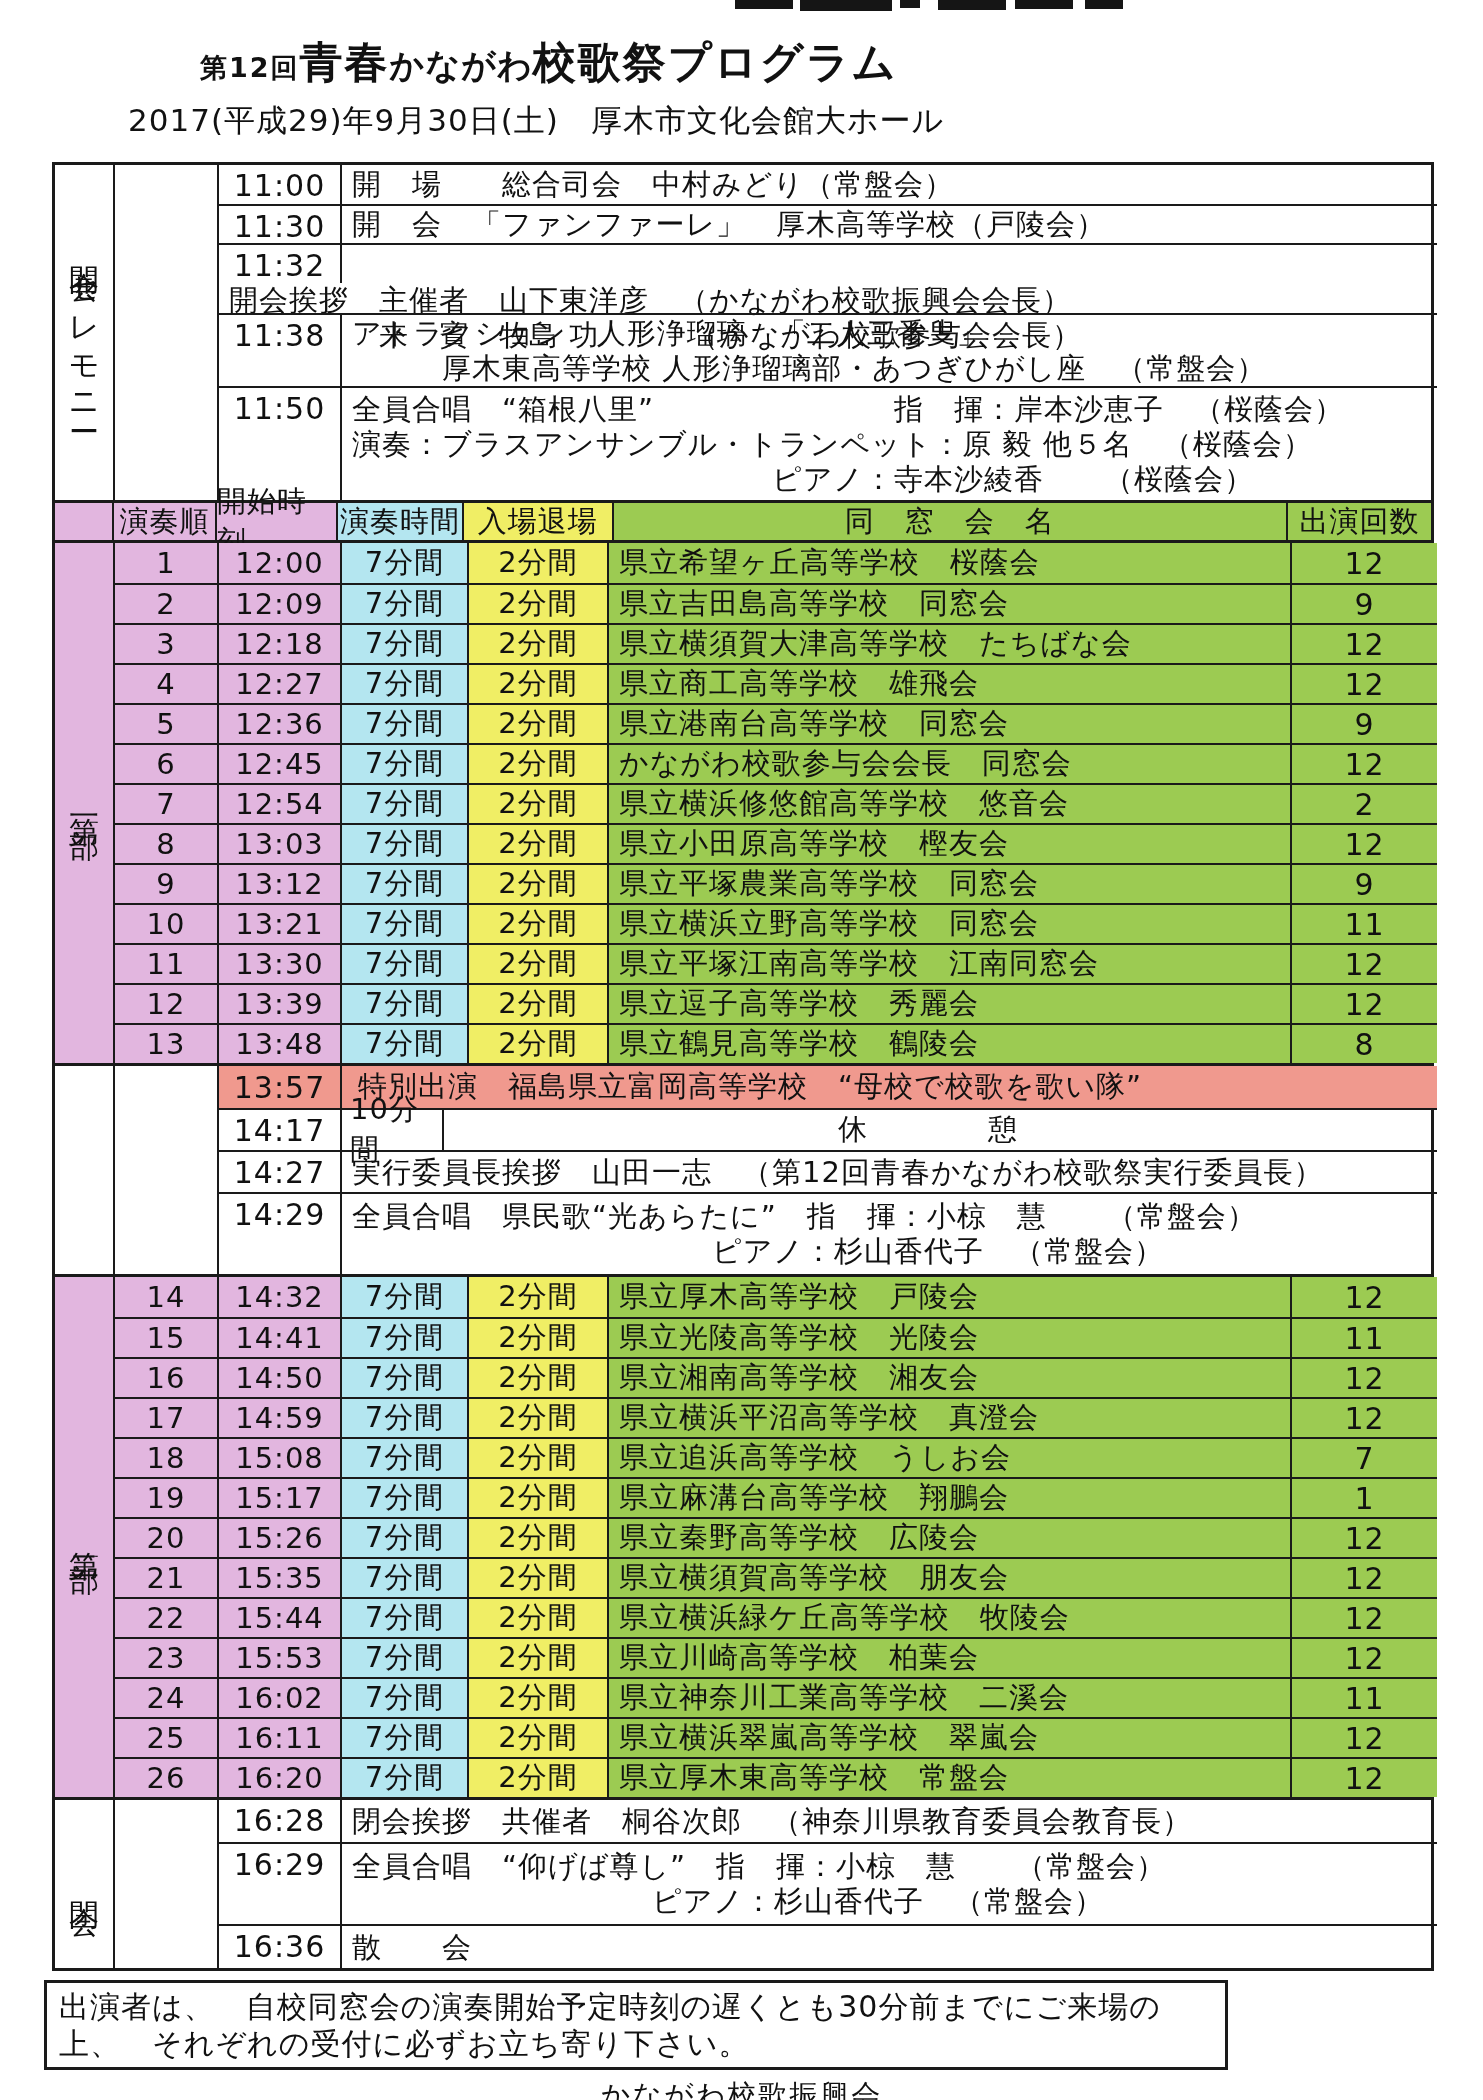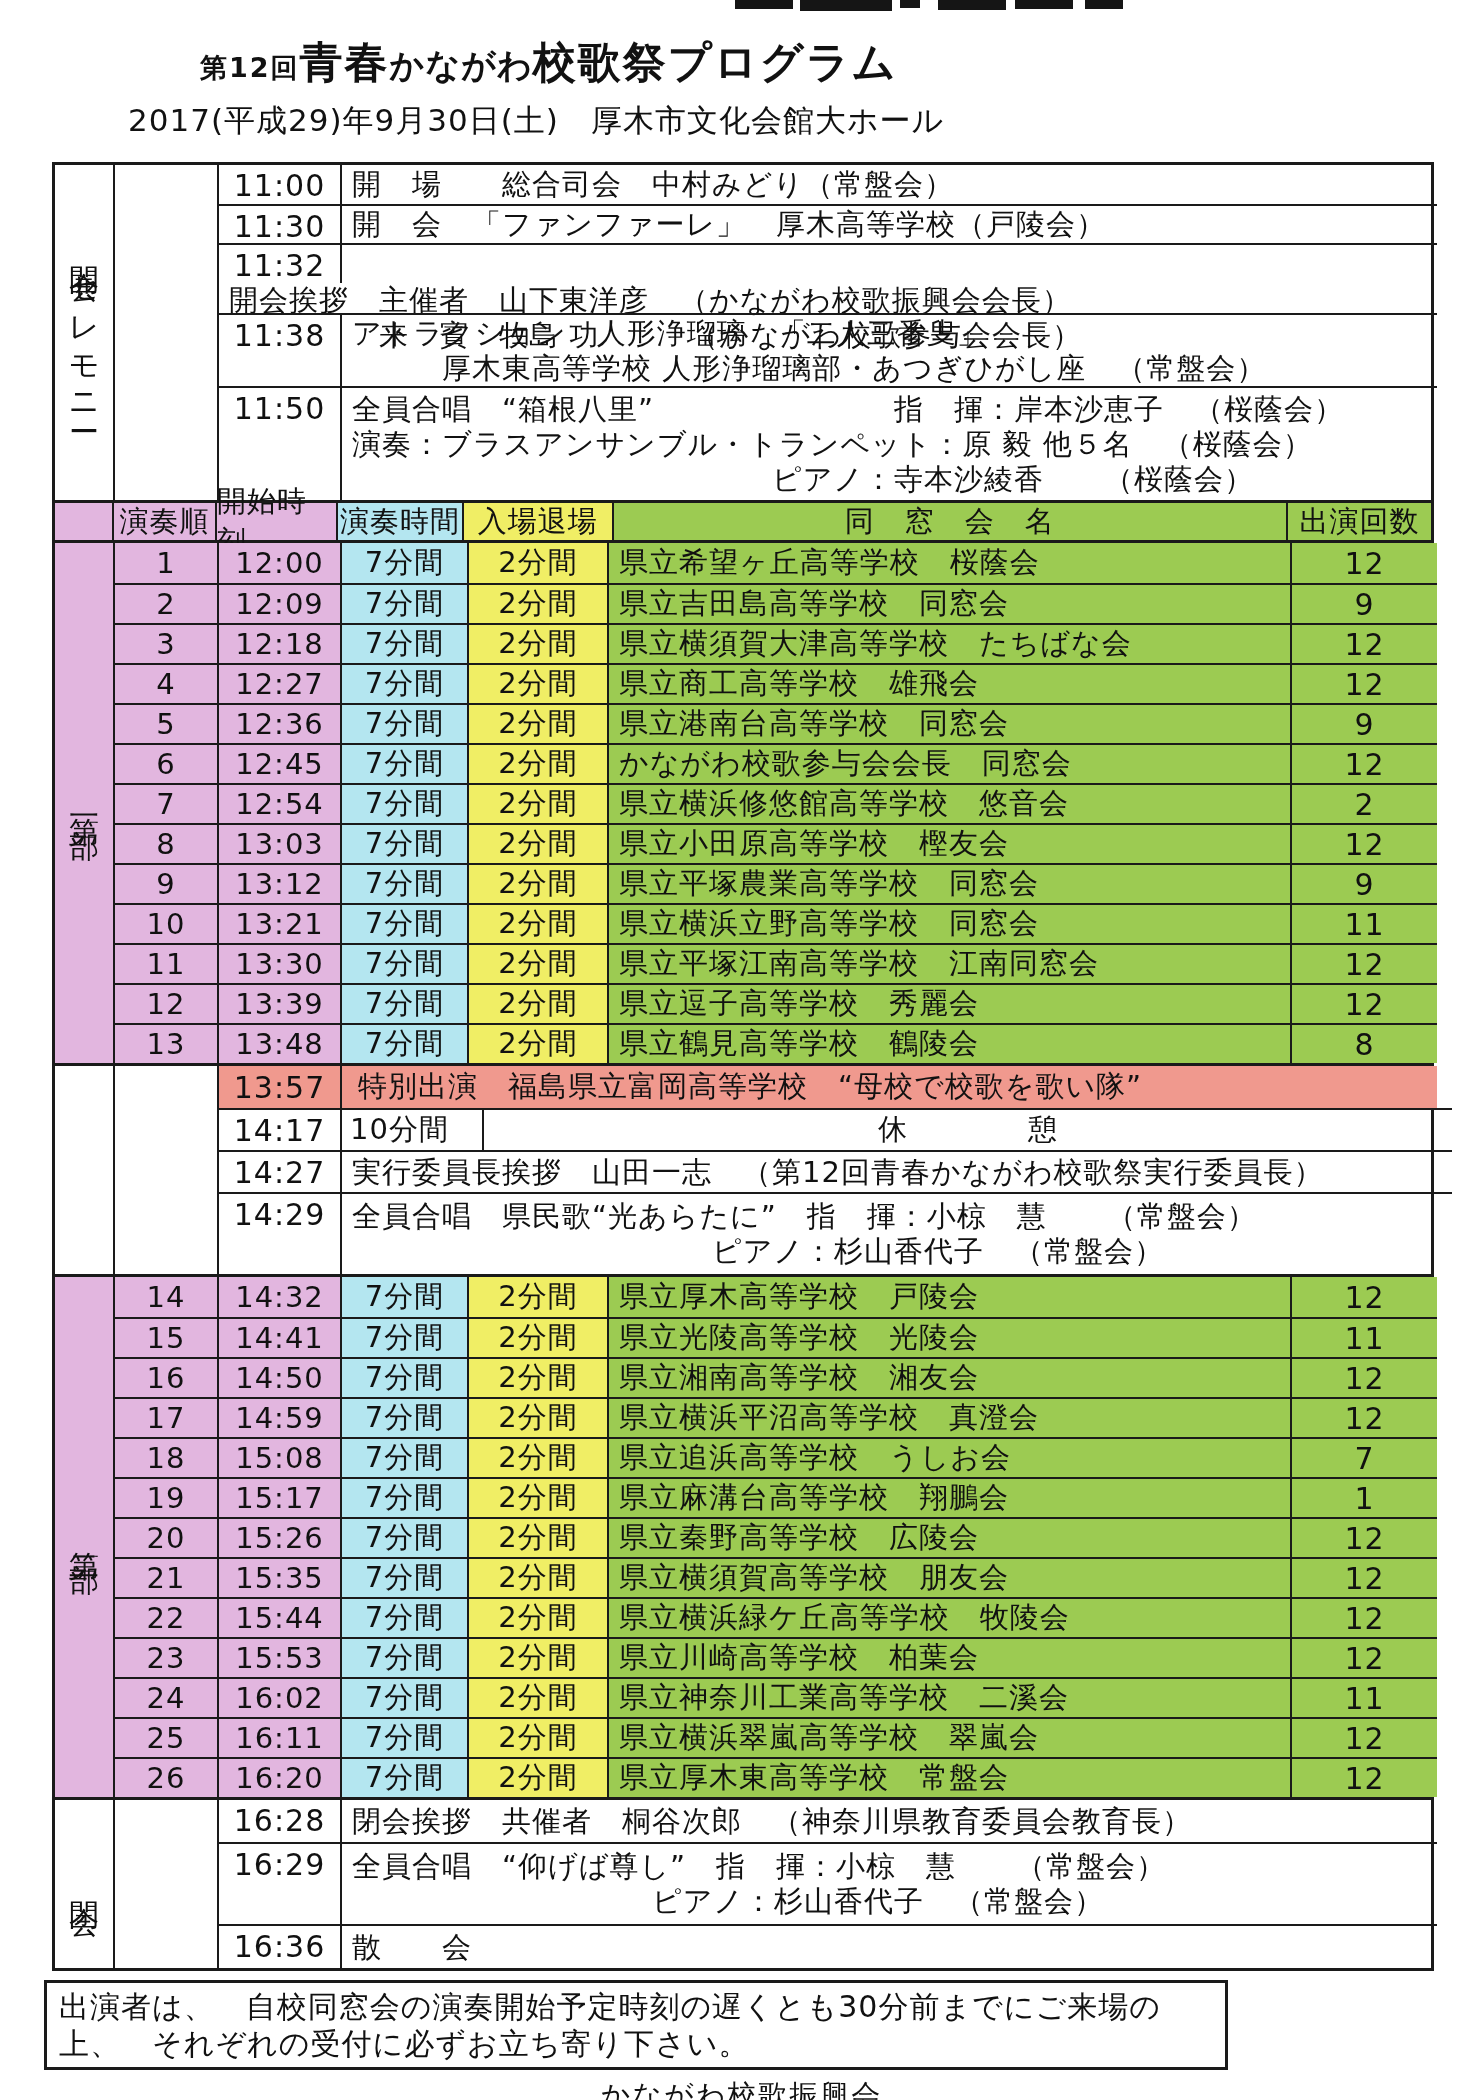--- a/index.html
+++ b/index.html
@@ -47,21 +47,21 @@
   .dcell{width:127px;}
   .ecell{width:140px;}
   .ncell{width:683px;justify-content:flex-start;padding-left:10px;white-space:nowrap;}
   .kcell{width:145px;border-right:none;font-size:30px;}
   
   .srow .tcell{width:123px;align-items:flex-start;padding-top:3px;line-height:35px;font-size:30px;}
   .ccell{width:1095px;border-right:none;flex-direction:column;align-items:flex-start;
     justify-content:center;padding-left:10px;}
   .line{line-height:35px;white-space:nowrap;font-size:29px;}
   .scell{width:1095px;border-right:none;justify-content:flex-start;padding-left:16px;white-space:nowrap;}
-  .d10cell{width:142px;justify-content:flex-start;padding-left:8px;}
+  .d10cell{width:102px;justify-content:flex-start;padding-left:8px;}
   .bcell{width:968px;border-right:none;}
   
   .sect-open .srow:nth-child(1),.sect-open .srow:nth-child(2){height:39px;}
   .sect-open .srow:nth-child(3){height:70px;flex-direction:column;}
   .sect-open .srow:nth-child(4){height:73px;}
   .sect-open .srow:nth-child(5){height:114px;}
   .sect-mid .srow:nth-child(1),.sect-mid .srow:nth-child(2),.sect-mid .srow:nth-child(3){height:42px;}
   .sect-mid .srow:nth-child(4){height:82px;}
   .sect-close .srow:nth-child(1){height:42px;}
   .sect-close .srow:nth-child(2){height:82px;}

